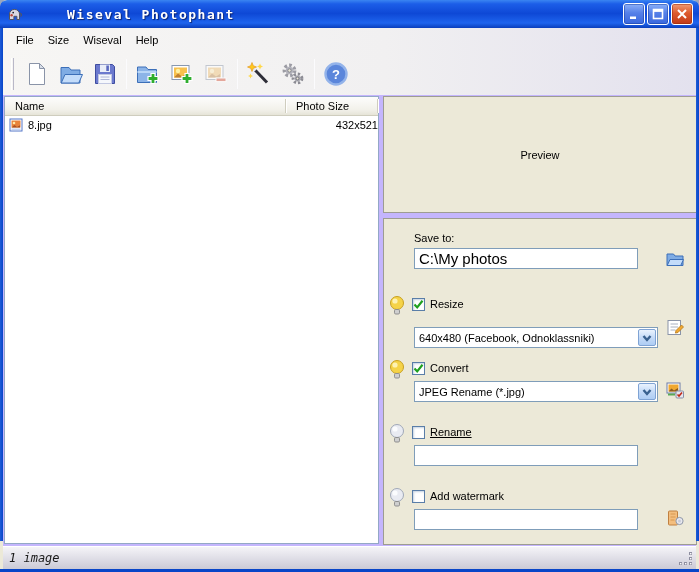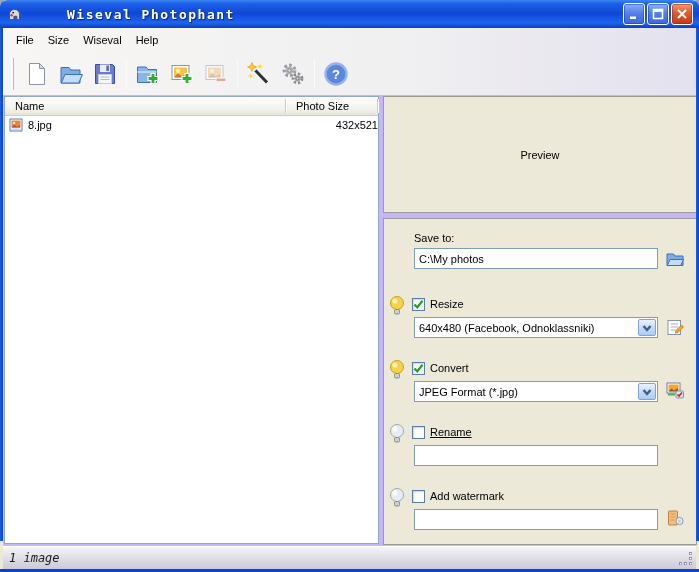--- a/index.html
+++ b/index.html
@@ -62,22 +62,22 @@
   .file-ico{width:15px;height:14px;flex:0 0 auto;}
   
   .preview-box{
     position:absolute;left:380px;top:1px;width:314px;height:117px;
     border:1px solid #9D9C92;background:#ECE9D8;
     display:flex;align-items:center;justify-content:center;
   }
   .options-box{position:absolute;left:380px;top:123px;width:314px;height:327px;border:1px solid #9D9C92;background:#ECE9D8;}
   .opt-label{position:absolute;left:30px;white-space:nowrap;}
   .xp-input{
-    position:absolute;left:30px;width:244px;height:21px;border:1px solid #7F9DB9;background:#fff;
-    font-family:"Liberation Sans",sans-serif;font-size:11px;padding:2px 4px;outline:none;
+    position:absolute;left:30px;width:224px;height:21px;border:1px solid #7F9DB9;background:#fff;
+    font-family:"Liberation Sans",sans-serif;font-size:15px;padding:2px 4px;outline:none;
   }
   .combo{position:absolute;left:30px;width:244px;height:21px;border:1px solid #7F9DB9;background:#fff;display:flex;align-items:center;cursor:pointer;}
   .combo-text{flex:1;padding:0 4px;white-space:nowrap;overflow:hidden;}
   .combo-arrow{
     width:18px;height:17px;margin-right:1px;border:1px solid #7FA3D4;border-radius:2px;
     background:linear-gradient(180deg,#EAF3FE 0%,#C2D9F7 55%,#AECDF4 100%);
     display:flex;align-items:center;justify-content:center;flex:0 0 auto;
   }
   .xp-check{
     position:absolute;width:13px;height:13px;background:#fff;border:1px solid #5A7EA8;
@@ -275,21 +275,21 @@
           <circle cx="6" cy="6" r="2.6" fill="#FDF2B4"></circle>
           <rect x="5.5" y="14.5" width="5" height="4.5" rx="1.2" fill="#CFCFCF" stroke="#8E8E8E"></rect>
         </svg>
       </span>
       <span class="xp-check checked" style="left:28px;top:79px;">
         <svg width="11" height="11" viewBox="0 0 11 11">
             <polyline points="1.5,5.5 4.2,8.4 9.5,1.8" fill="none" stroke="#1FA01F" stroke-width="2.2"></polyline>
           </svg>
       </span>
       <div class="opt-label" style="left:46px;top:79px;">Resize</div>
-      <div class="combo" style="top:98px;">
+      <div class="combo" style="top:108px;">
         <span class="combo-text">640x480 (Facebook, Odnoklassniki)</span>
         <span class="combo-arrow">
           <svg width="12" height="10" viewBox="0 0 12 10">
               <polyline points="2.5,3 6,7 9.5,3" fill="none" stroke="#39618F" stroke-width="2.4"></polyline>
             </svg>
         </span>
       </div>
       <div class="side-btn" style="top:98px;">
         <svg width="19" height="19" viewBox="0 0 19 19">
           <rect x="2" y="2.5" width="12.5" height="14" fill="#fff" stroke="#8A94A8"></rect>
@@ -305,21 +305,21 @@
           <rect x="5.5" y="14.5" width="5" height="4.5" rx="1.2" fill="#CFCFCF" stroke="#8E8E8E"></rect>
         </svg>
       </span>
       <span class="xp-check checked" style="left:28px;top:143px;">
         <svg width="11" height="11" viewBox="0 0 11 11">
             <polyline points="1.5,5.5 4.2,8.4 9.5,1.8" fill="none" stroke="#1FA01F" stroke-width="2.2"></polyline>
           </svg>
       </span>
       <div class="opt-label" style="left:46px;top:143px;">Convert</div>
       <div class="combo" style="top:162px;">
-        <span class="combo-text">JPEG Format (*.jpg)</span>
+        <span class="combo-text">JPEG Rename (*.jpg)</span>
         <span class="combo-arrow">
           <svg width="12" height="10" viewBox="0 0 12 10">
               <polyline points="2.5,3 6,7 9.5,3" fill="none" stroke="#39618F" stroke-width="2.4"></polyline>
             </svg>
         </span>
       </div>
       <div class="side-btn" style="top:161px;">
         <svg width="20" height="20" viewBox="0 0 20 20">
           <rect x="2" y="3" width="13" height="10" fill="#fff" stroke="#6C7CA8"></rect>
           <rect x="3.5" y="4.5" width="10" height="7" fill="#F0A830"></rect>

